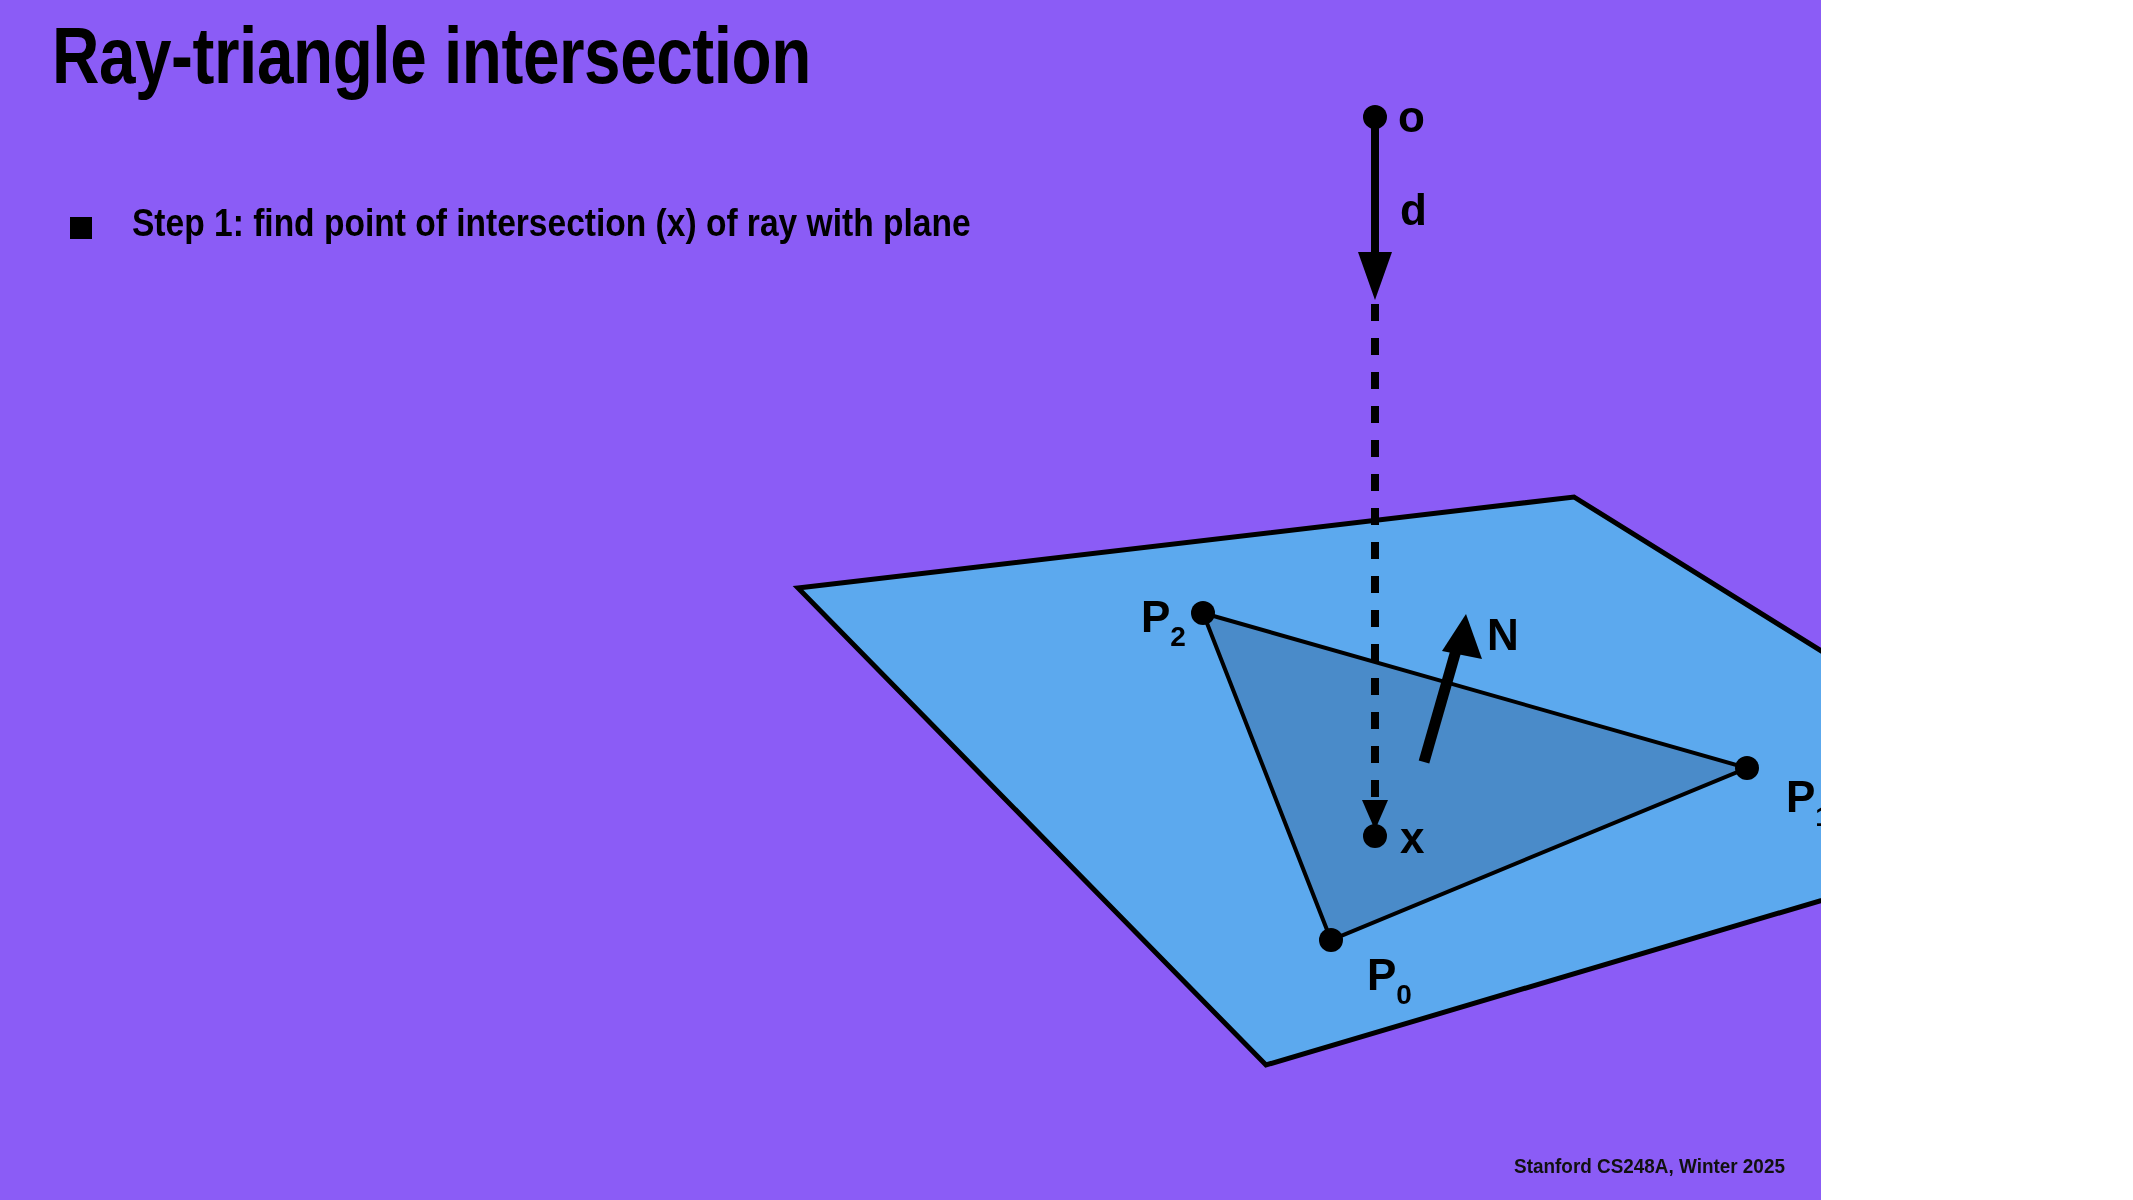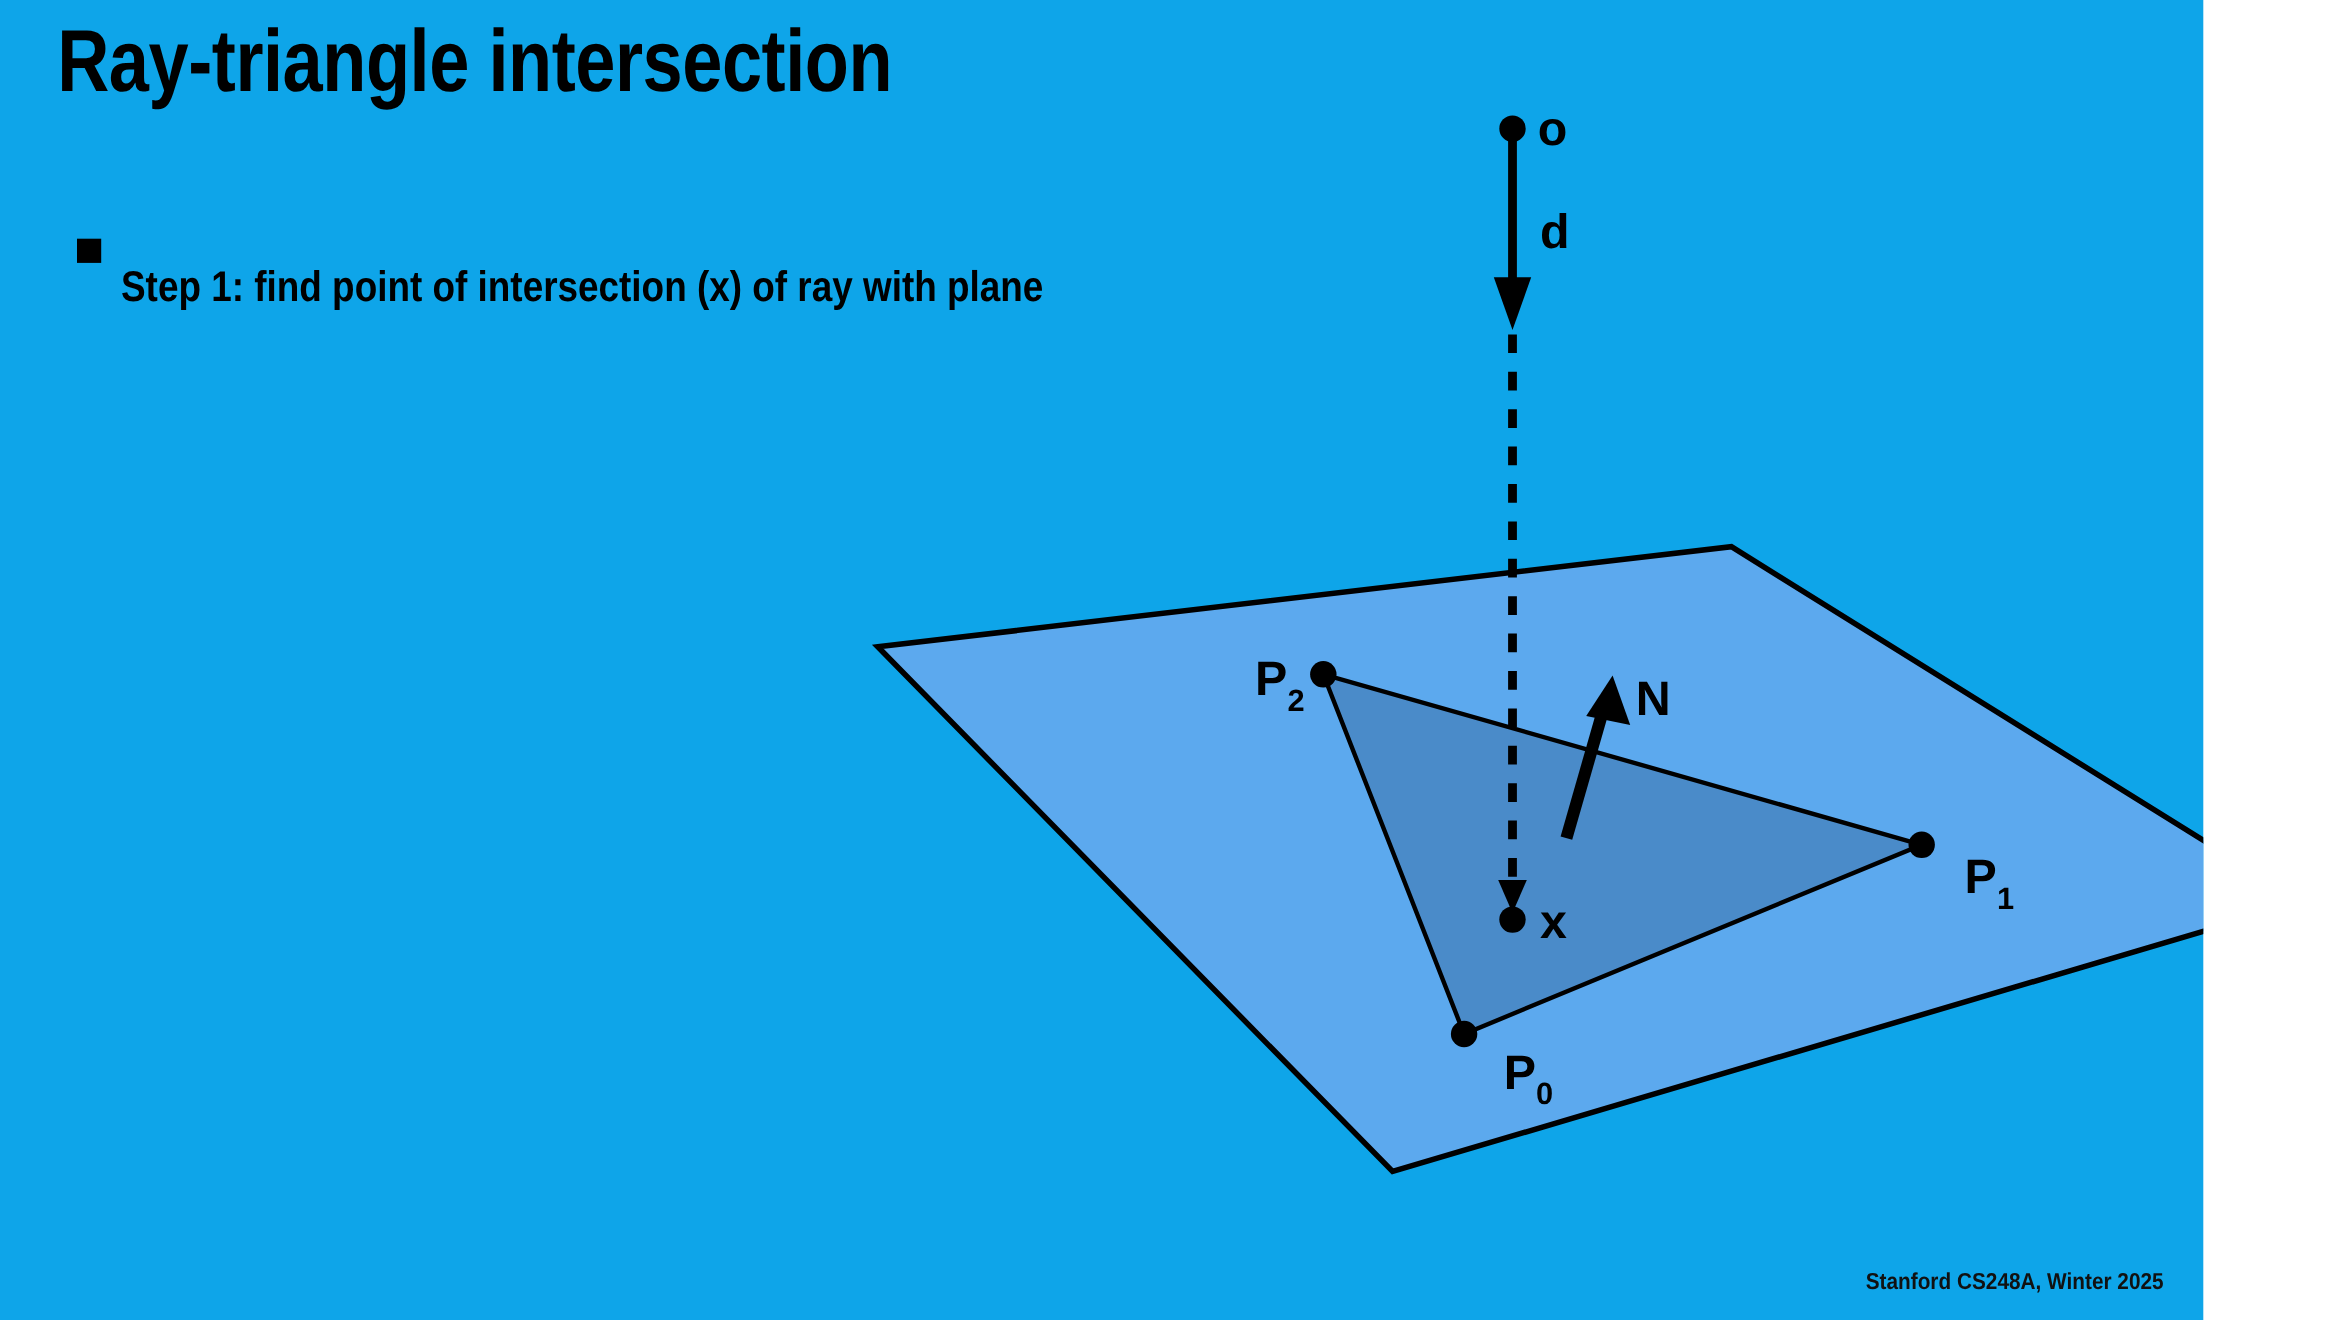--- a/index.html
+++ b/index.html
@@ -6,23 +6,23 @@
   html, body {
     margin: 0;
     padding: 0;
     background: #ffffff;
   }
   body {
     font-family: "Liberation Sans", sans-serif;
   }
   #slide {
     position: relative;
-    width: 2003px;
+    width: 1821px;
     height: 1200px;
-    background: #0ea5e9;
+    background: #8b5cf6;
     overflow: hidden;
   }
 
   
   #slide-title {
     position: absolute;
     left: 52px;
     top: 14px;
     font-family: "Liberation Sans", sans-serif;
     font-weight: bold;
@@ -35,21 +35,20 @@
     white-space: nowrap;
   }
 
   
   #bullet-row {
     position: absolute;
     left: 70px;
     top: 200px;
     display: flex;
     align-items: flex-start;
-    flex-direction: column;
   }
   #bullet-marker {
     width: 22px;
     height: 22px;
     background: #000000;
     margin-top: 17px;
     flex: 0 0 auto;
   }
   #bullet-text {
     margin-left: 40px;

